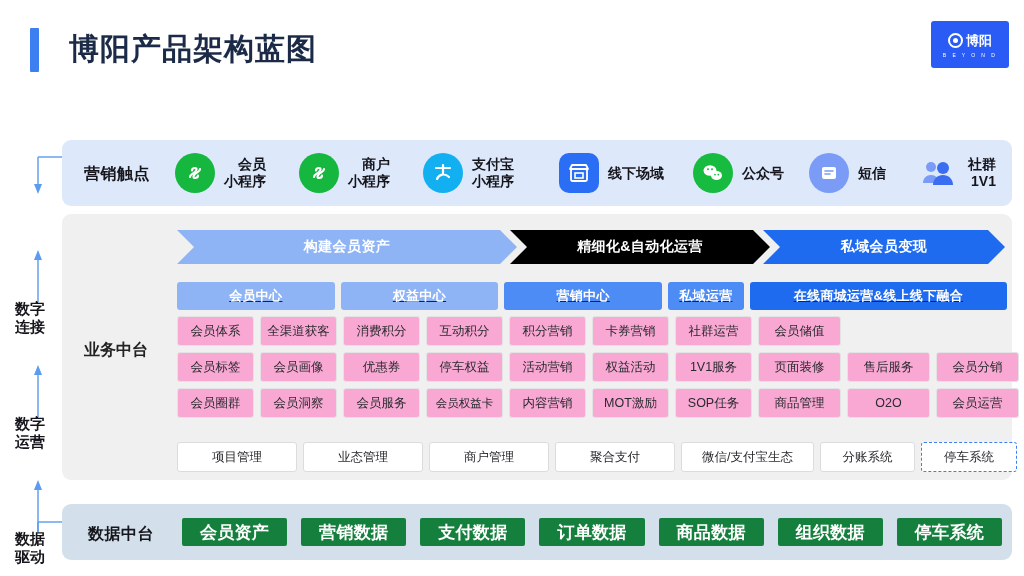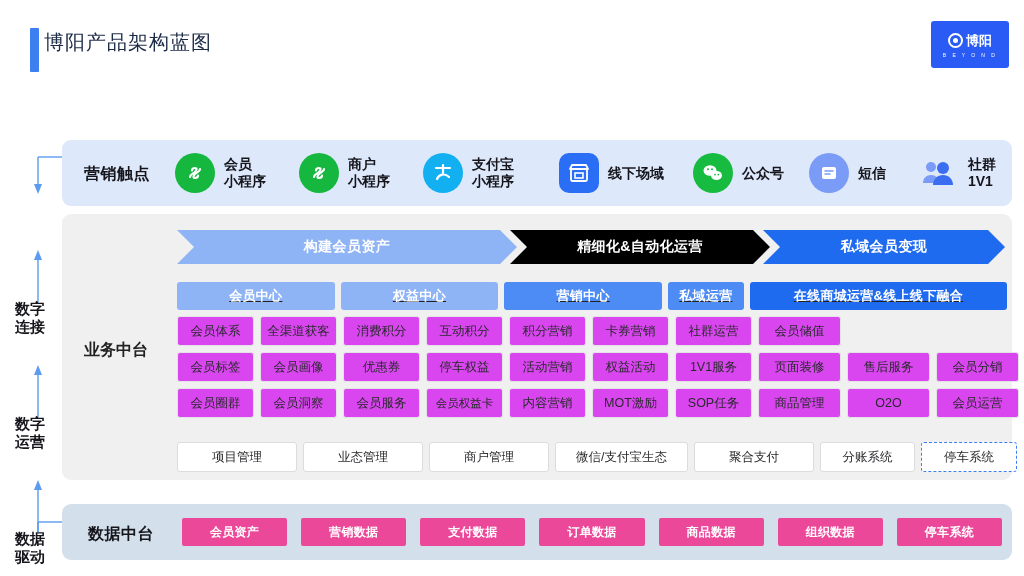--- a/index.html
+++ b/index.html
@@ -9,22 +9,22 @@
     font-family: "Liberation Sans", "DejaVu Sans", sans-serif;
     color: #222;
     overflow: hidden;
     position: relative;
   }
 
   
   .header { position: absolute; left: 0; top: 0; width: 1024px; height: 110px; }
   .title-bar { position: absolute; left: 30px; top: 28px; width: 9px; height: 44px;
                background: #3b7ff0; border-radius: 1px; }
-  .title-text { position: absolute; left: 44px; top: 29px; font-size: 20px;
-                font-weight: normal; color: #1b2a46; letter-spacing: 1px; }
+  .title-text { position: absolute; left: 69px; top: 29px; font-size: 30px;
+                font-weight: bold; color: #1b2a46; letter-spacing: 1px; }
 
   .logo { position: absolute; right: 15px; top: 21px; width: 78px; height: 47px;
           background: #2a5cf5; border-radius: 3px; display: flex;
           align-items: center; justify-content: center; flex-direction: column; }
   .logo-row { display: flex; align-items: center; gap: 3px; }
   .logo-mark { width: 15px; height: 15px; border-radius: 50%; border: 2px solid #fff;
                position: relative; }
   .logo-mark::after { content: ""; position: absolute; left: 3px; top: 3px;
                       width: 5px; height: 5px; border-radius: 50%; background: #fff; }
   .logo-cn { color: #fff; font-size: 13px; font-weight: bold; letter-spacing: 0px; }
@@ -45,21 +45,21 @@
   .panel-mid   { position: absolute; left: 62px; top: 214px; width: 950px; height: 266px;
                  background: #f0f0f1; border-radius: 9px; }
   .panel-data  { position: absolute; left: 62px; top: 504px; width: 950px; height: 56px;
                  background: #d3e0ec; border-radius: 9px; }
 
   .panel-title { position: absolute; font-size: 16px; font-weight: bold; color: #15151b;
                  letter-spacing: .5px; }
 
   
   .touch-items { position: absolute; left: 175px; top: 140px; width: 840px; height: 66px;
-                 display: flex; align-items: center; }
+                 display: flex; align-items: center; text-align: right; }
   .touch-item { display: flex; align-items: center; gap: 9px; }
   .tp-icon { width: 40px; height: 40px; border-radius: 50%; flex: 0 0 40px;
              display: flex; align-items: center; justify-content: center; }
   .tp-green { background: #15b73e; }
   .tp-alipay { background: #12b0f0; }
   .tp-store { background: #2a6ef5; border-radius: 10px; }
   .tp-wechat { background: #17bb3f; }
   .tp-sms { background: #7a9cf7; }
   .tp-group { background: transparent; }
   .tp-label { font-size: 14px; font-weight: bold; color: #15151b; line-height: 1.2;
@@ -75,34 +75,34 @@
 
   
   .biz-label { position: absolute; left: 84px; top: 340px; font-size: 16px; font-weight: bold; }
   .grid { position: absolute; left: 177px; top: 282px; width: 830px; }
   .grid-head-row { display: flex; gap: 6px; text-decoration: underline; }
   .ghead { height: 28px; border-radius: 3px; color: #fff; font-size: 13px; font-weight: bold;
            display: flex; align-items: center; justify-content: center; letter-spacing: .3px; }
   .grid-body { display: flex; gap: 6px; margin-top: 6px; }
   .gcol { display: flex; flex-direction: column; gap: 6px; }
   .gcol-inner { display: flex; gap: 6px; }
-  .cell { height: 30px; background: #d946ef; border: 1px solid #e3e3e5; border-radius: 3px;
+  .cell { height: 30px; background: #f9a8d4; border: 1px solid #e3e3e5; border-radius: 3px;
           display: flex; align-items: center; justify-content: center;
           font-size: 12.5px; color: #2a2a2e; }
   .plat-row { position: absolute; left: 177px; top: 442px; width: 968px; display: flex; gap: 6px; }
   .plat { height: 30px; background: #fff; border: 1px solid #dcdcde; border-radius: 3px;
           display: flex; align-items: center; justify-content: center;
           font-size: 12.5px; color: #2a2a2e; }
   .plat.dashed { border: 1px dashed #3b7ff0; background: #fff; }
 
   
   .chips { position: absolute; left: 182px; top: 504px; width: 820px; height: 56px;
            display: flex; align-items: center; gap: 14px; }
-  .chip { flex: 1; height: 28px; background: #ec4899; border-radius: 2px; color: #fff;
-          font-size: 12px; font-weight: bold; display: flex; align-items: center;
+  .chip { flex: 1; height: 28px; background: #15803d; border-radius: 2px; color: #fff;
+          font-size: 17px; font-weight: bold; display: flex; align-items: center;
           justify-content: center; letter-spacing: .3px; }
 </style>
 </head>
 <body>
 
 <div class="header">
   <div class="title-bar"></div>
   <div class="title-text">博阳产品架构蓝图</div>
   <div class="logo">
     <div class="logo-row">
@@ -329,22 +329,22 @@
       </div>
     </div>
 
   </div>
 </div>
 
 <div class="plat-row">
   <div class="plat" style="width:120px">项目管理</div>
   <div class="plat" style="width:120px">业态管理</div>
   <div class="plat" style="width:120px">商户管理</div>
+  <div class="plat" style="width:120px">聚合支付</div>
   <div class="plat" style="width:133px">微信/支付宝生态</div>
-  <div class="plat" style="width:120px">聚合支付</div>
   <div class="plat" style="width:95px">分账系统</div>
   <div class="plat dashed" style="width:96px">停车系统</div>
 </div>
 
 <div class="panel-data"></div>
 <div class="panel-title" style="left:88px; top:524px;">数据中台</div>
 <div class="chips">
   <div class="chip">会员资产</div>
   <div class="chip">营销数据</div>
   <div class="chip">支付数据</div>

